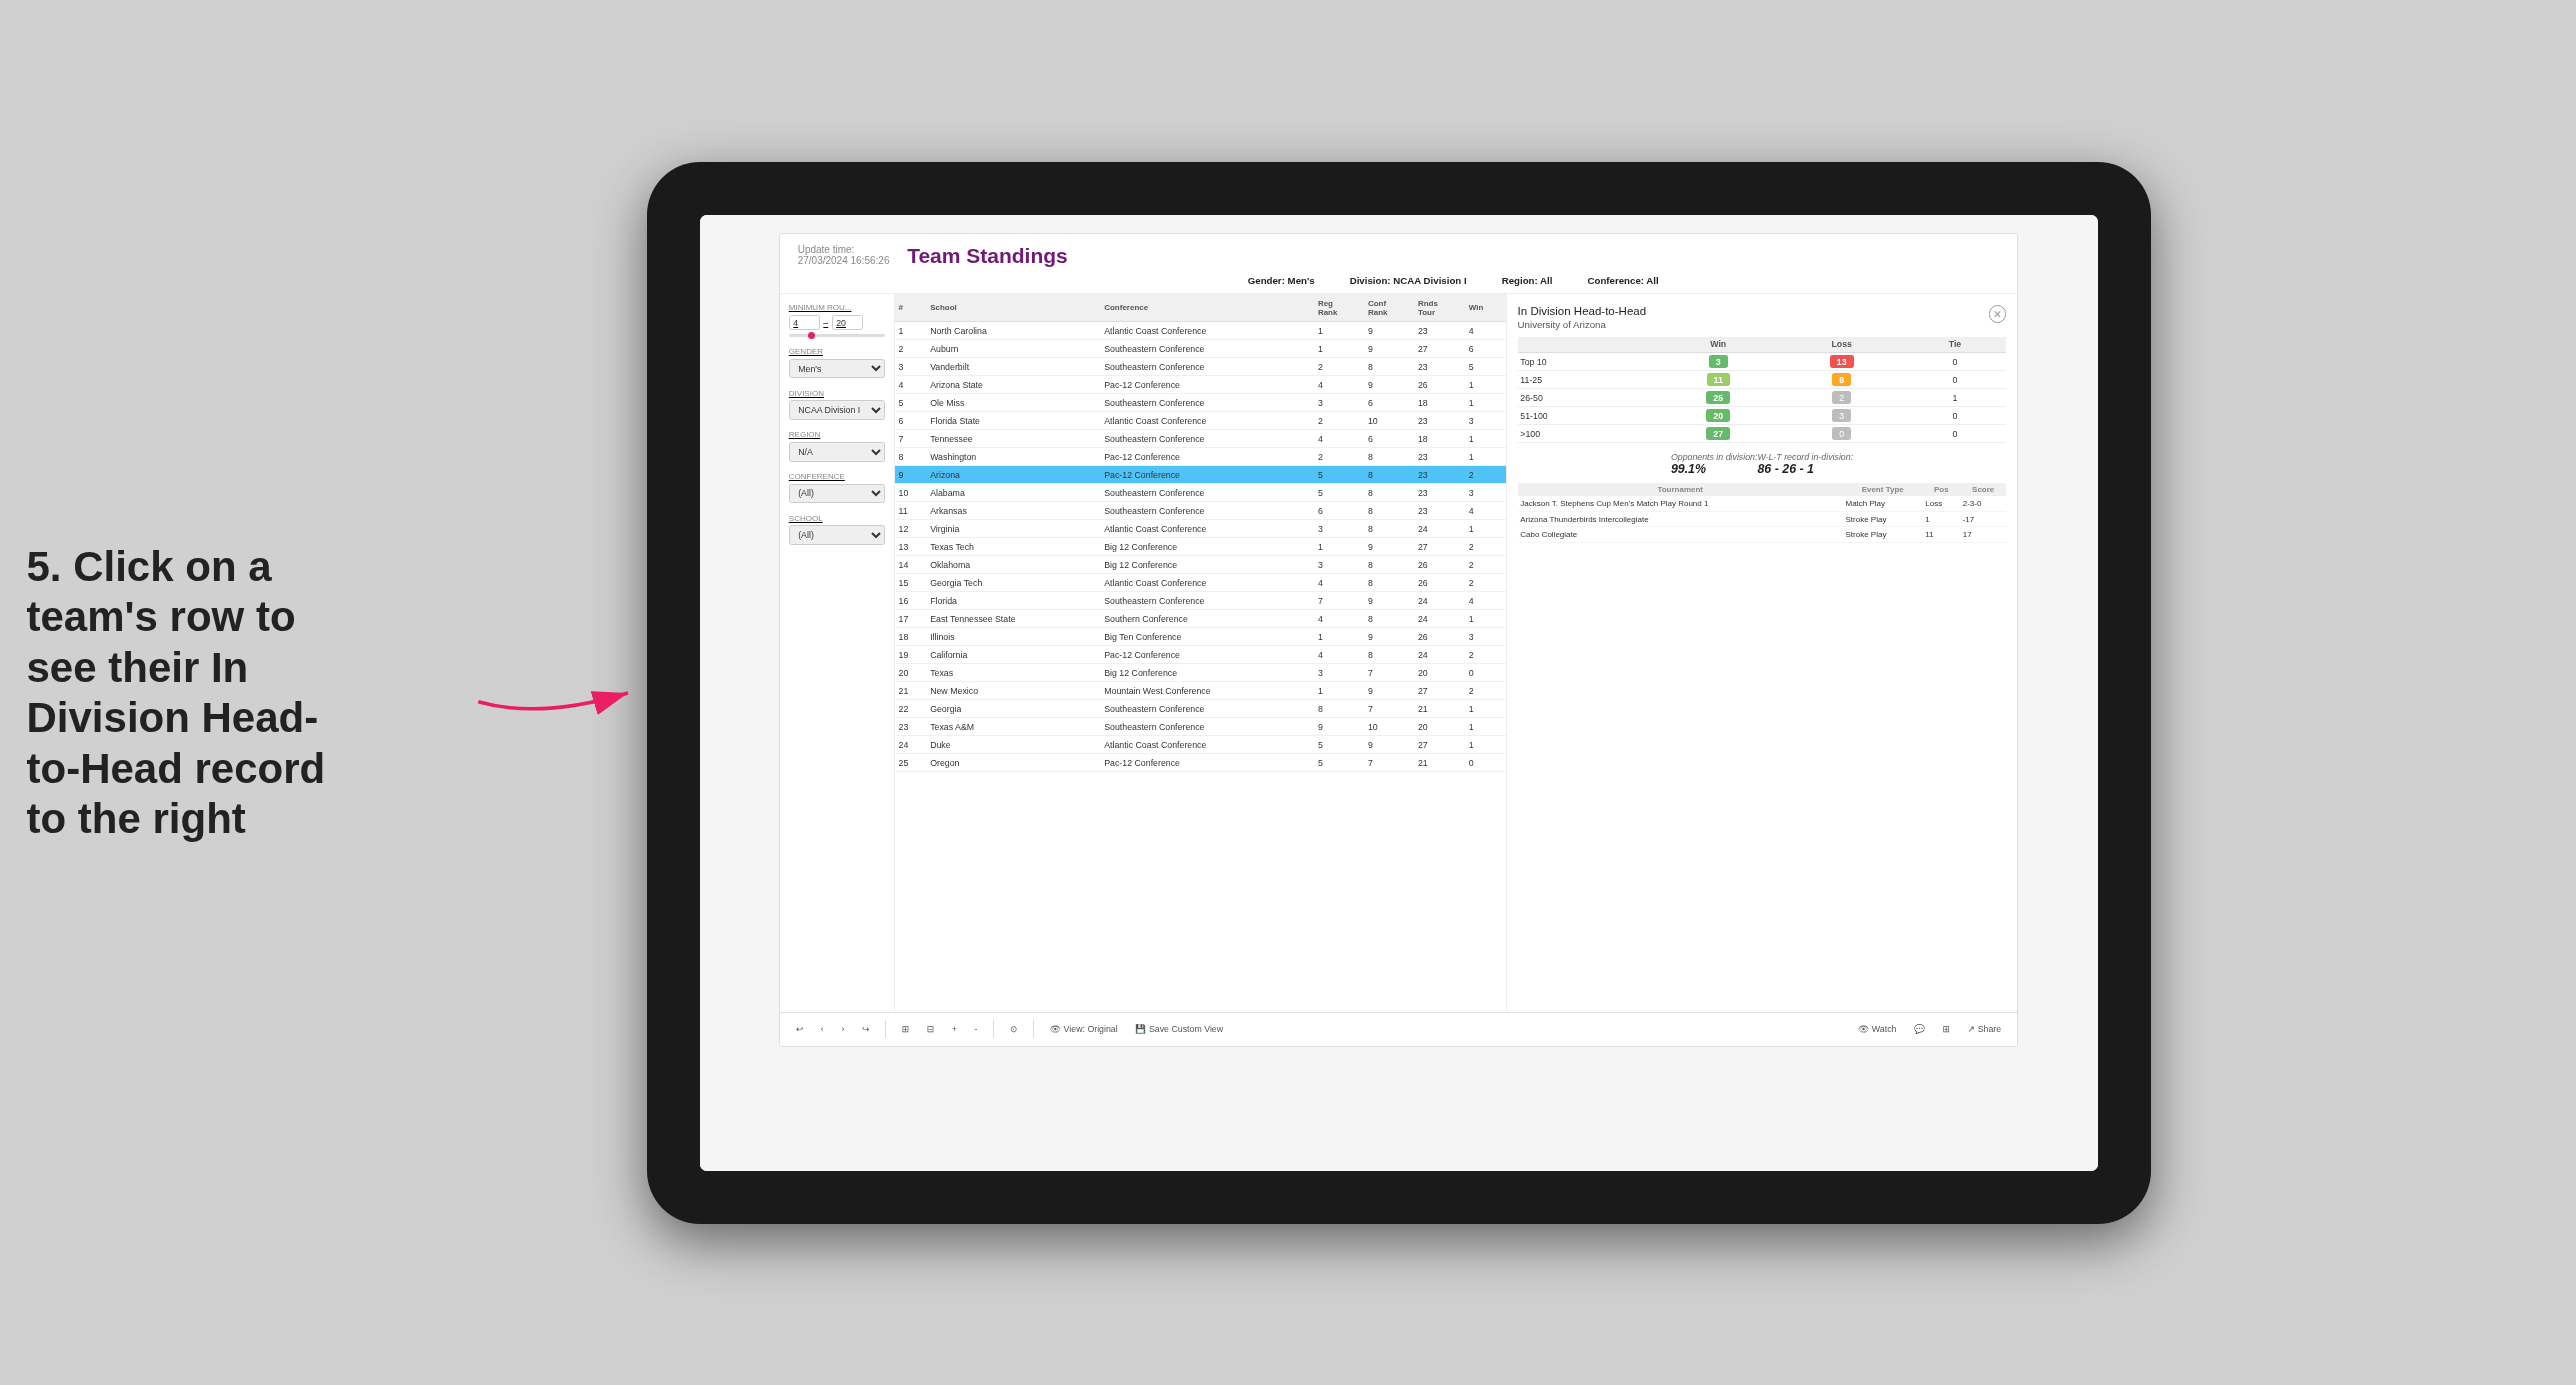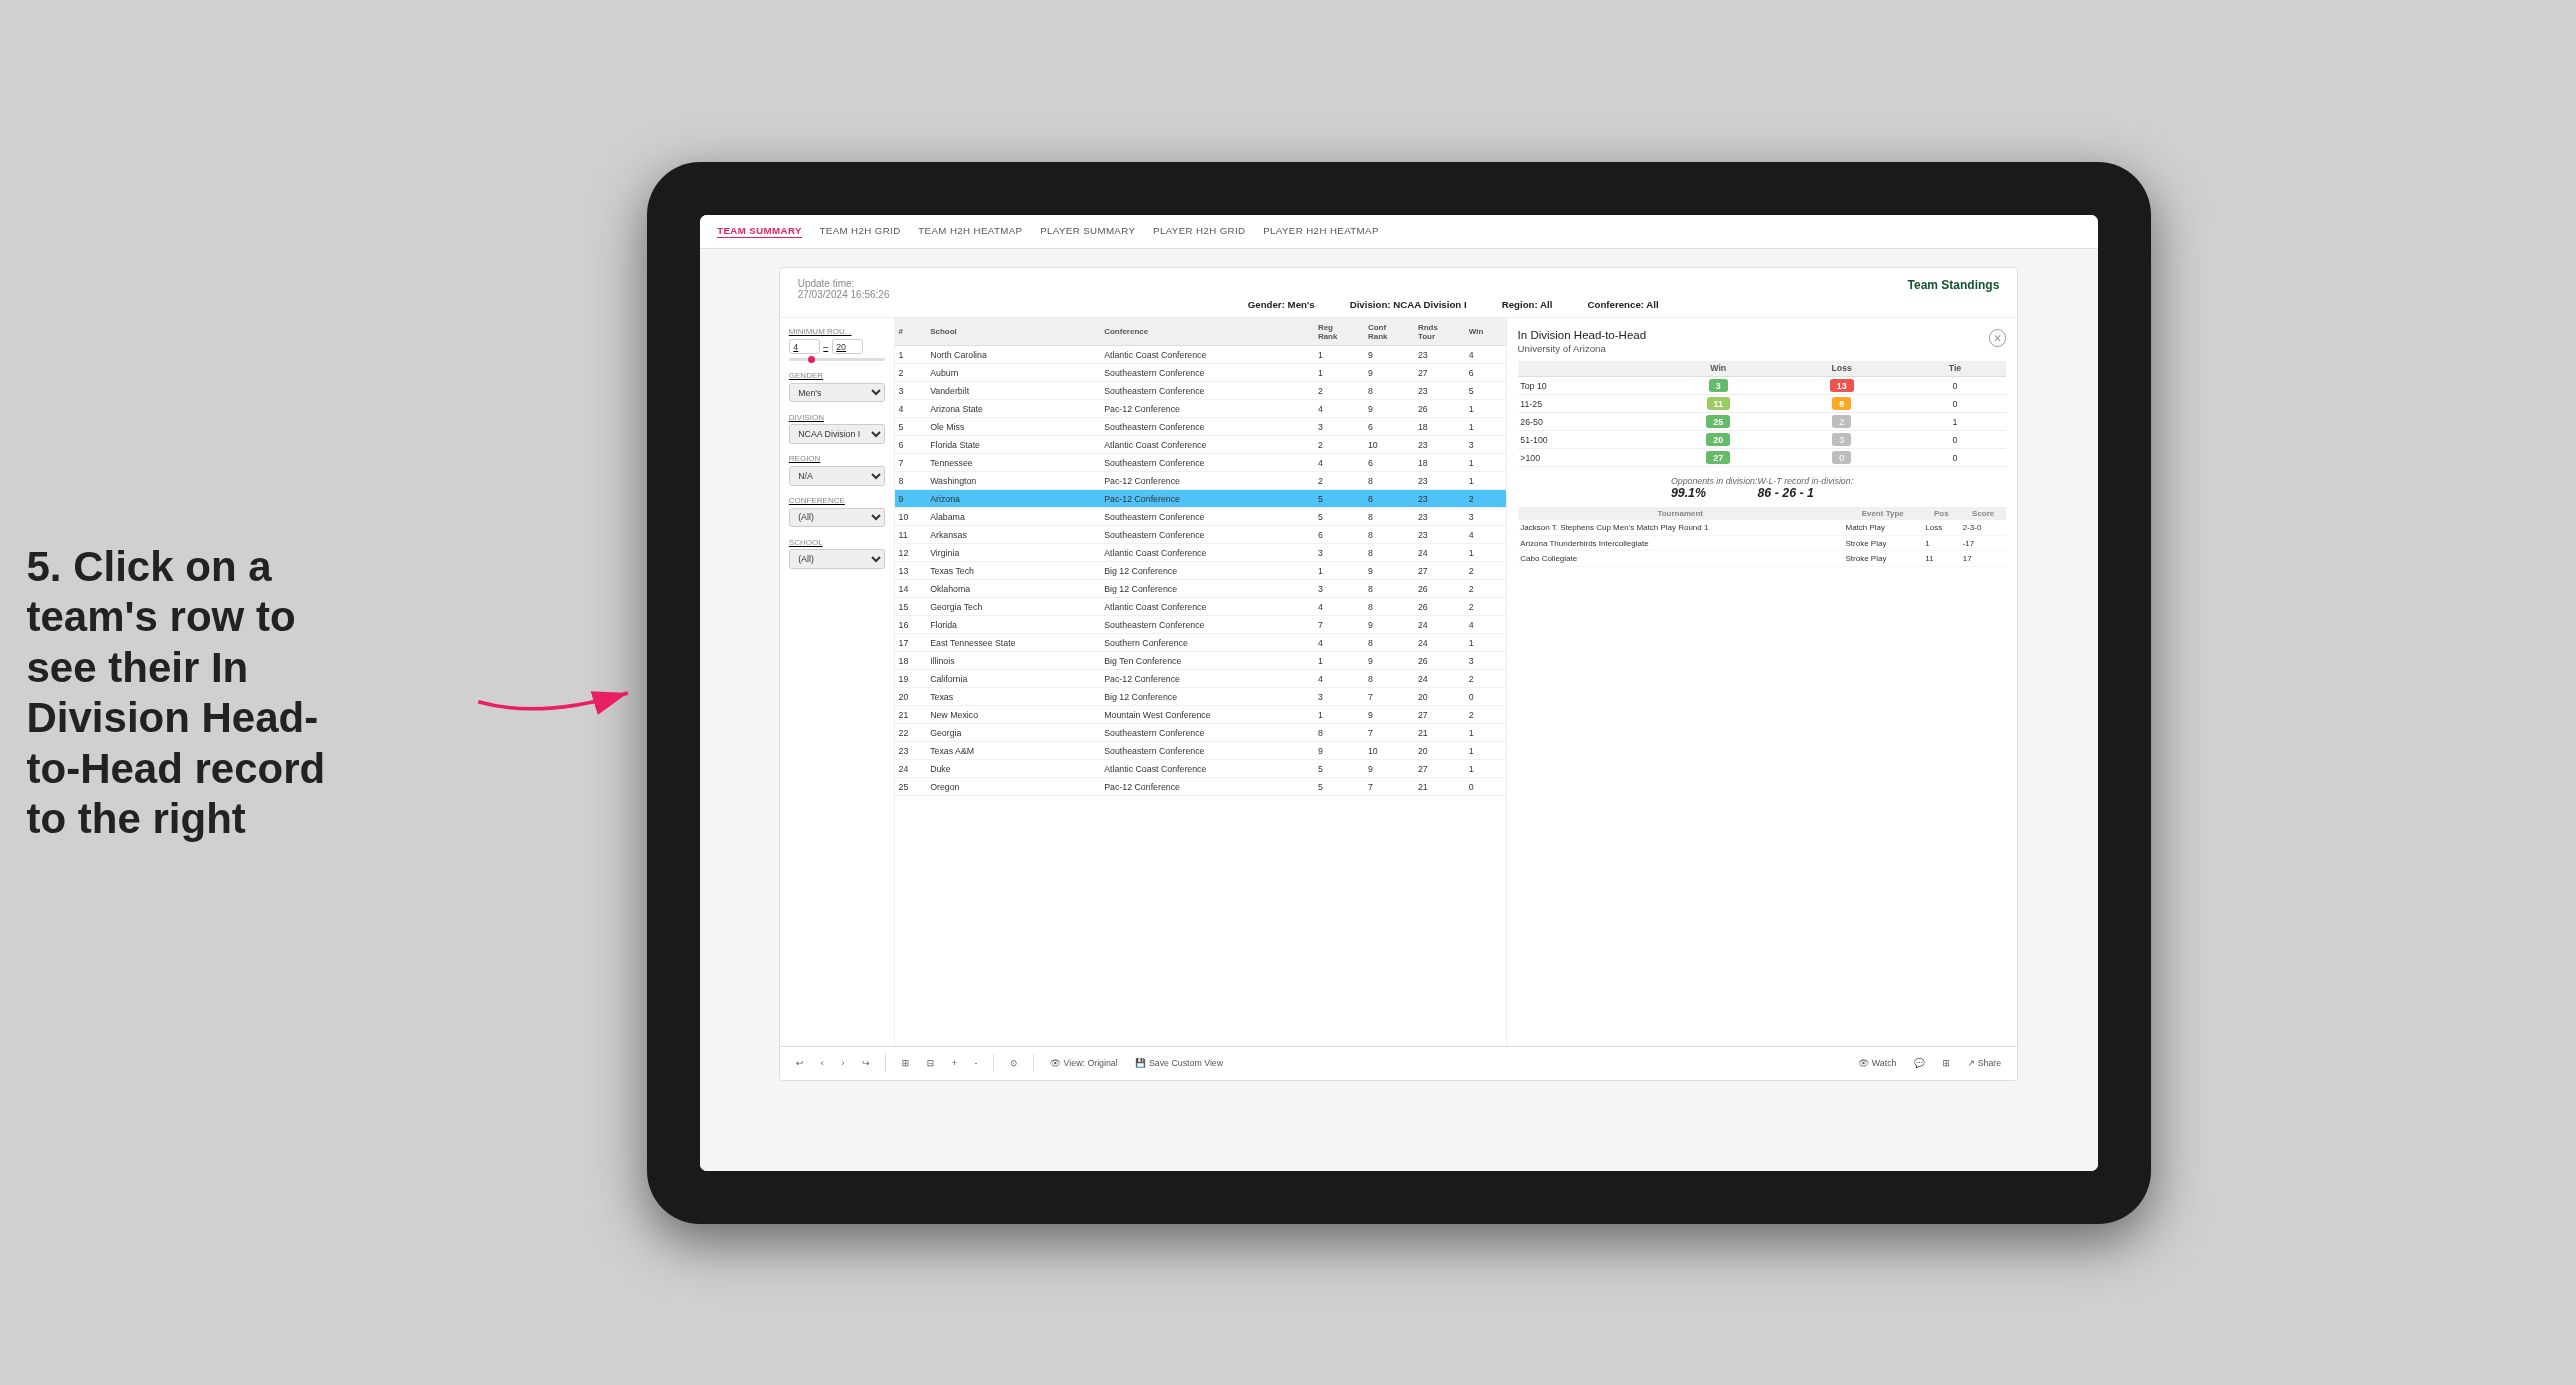--- a/index.html
+++ b/index.html
@@ -149,24 +149,24 @@
       flex-direction: column;
       overflow: hidden;
     }
 
     .card-header {
       padding: 10.6px 17.7px 7px;
       border-bottom: 0.9px solid #eee;
     }
 
     .card-title {
-      font-size: 12px;
+      font-size: 21px;
       font-weight: bold;
-      text-align: right;
-      color: #14532d;
+      text-align: left;
+      color: #701a75;
       margin-bottom: 7px;
     }
 
     .filter-row {
       display: flex;
       gap: 35px;
       font-size: 9.7px;
       color: #555;
       justify-content: center;
     }
@@ -446,28 +446,20 @@
 <div class="outer-bg">
 
   <div class="annotation" style="position:absolute; left:26.5px; top:50%; transform:translateY(-50%); width:336px; font-size:42px; font-weight:bold; color:#222; line-height:1.2; z-index:10;">
     <span>5. Click on a team's row to see their In Division Head-to-Head record to the right</span>
   </div>
 
   <div class="tablet-frame" style="margin-left:221px;">
     <div class="tablet-screen">
 
 
-      <div class="sub-nav">
-        <div class="sub-nav-item active">TEAM SUMMARY</div>
-        <div class="sub-nav-item">TEAM H2H GRID</div>
-        <div class="sub-nav-item">TEAM H2H HEATMAP</div>
-        <div class="sub-nav-item">PLAYER SUMMARY</div>
-        <div class="sub-nav-item">PLAYER H2H GRID</div>
-        <div class="sub-nav-item">PLAYER H2H HEATMAP</div>
-      </div>
 
       <div class="main-content">
         <div class="content-card">
 
           <div class="card-header">
             <div style="display:flex; align-items:flex-start;">
               <div style="margin-right:17.7px;">
                 <div class="update-time">
                   <span>Update time:</span><br>
                   <span>27/03/2024 16:56:26</span>

